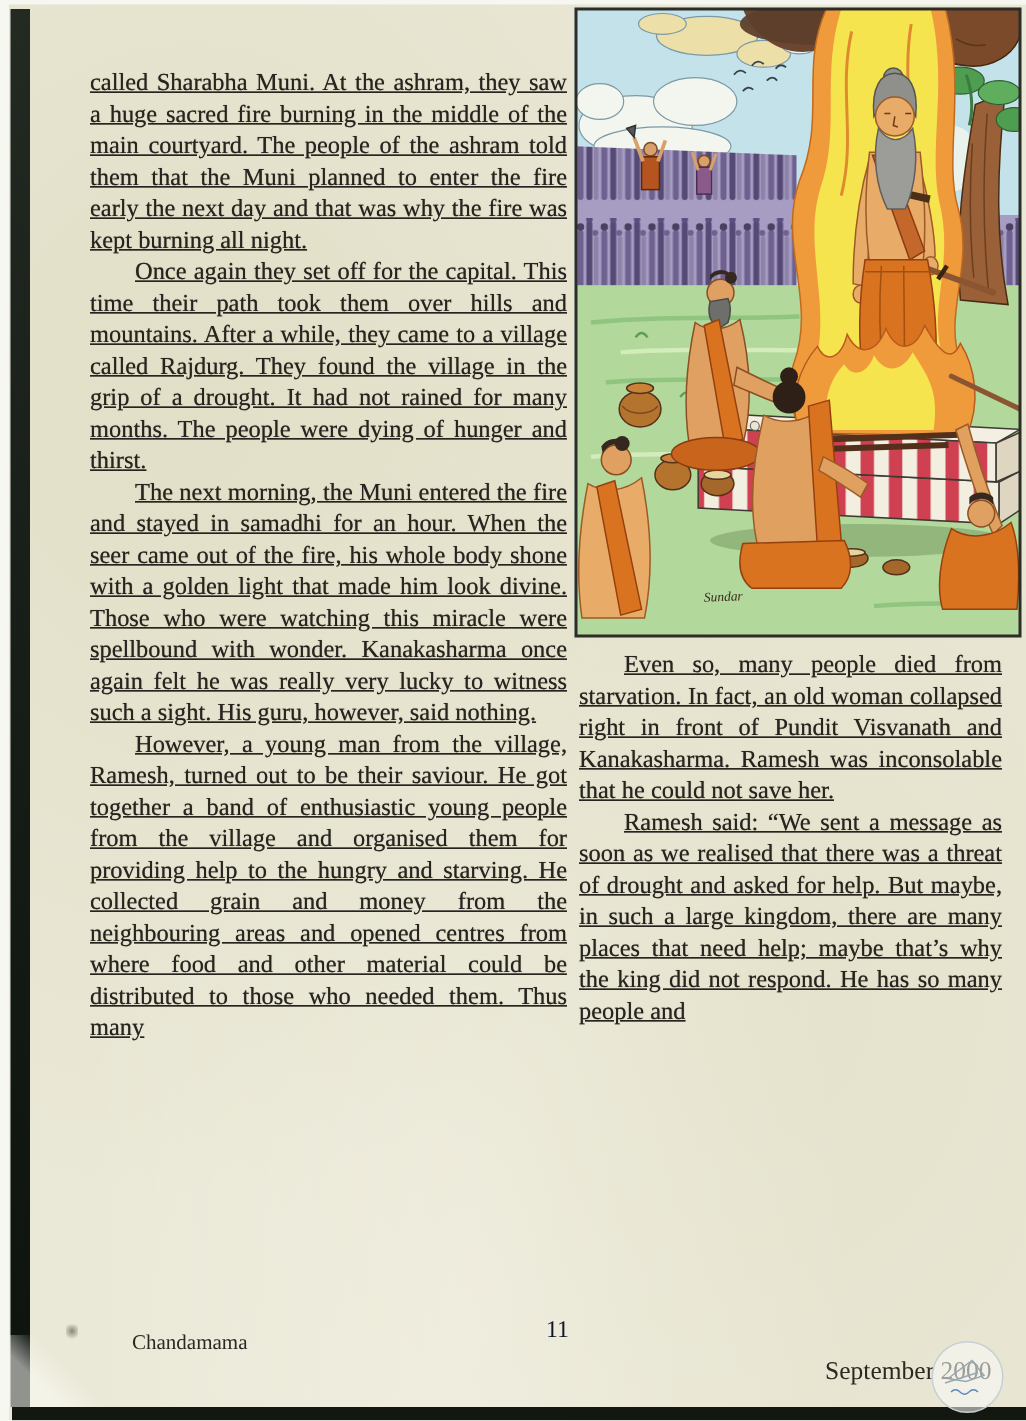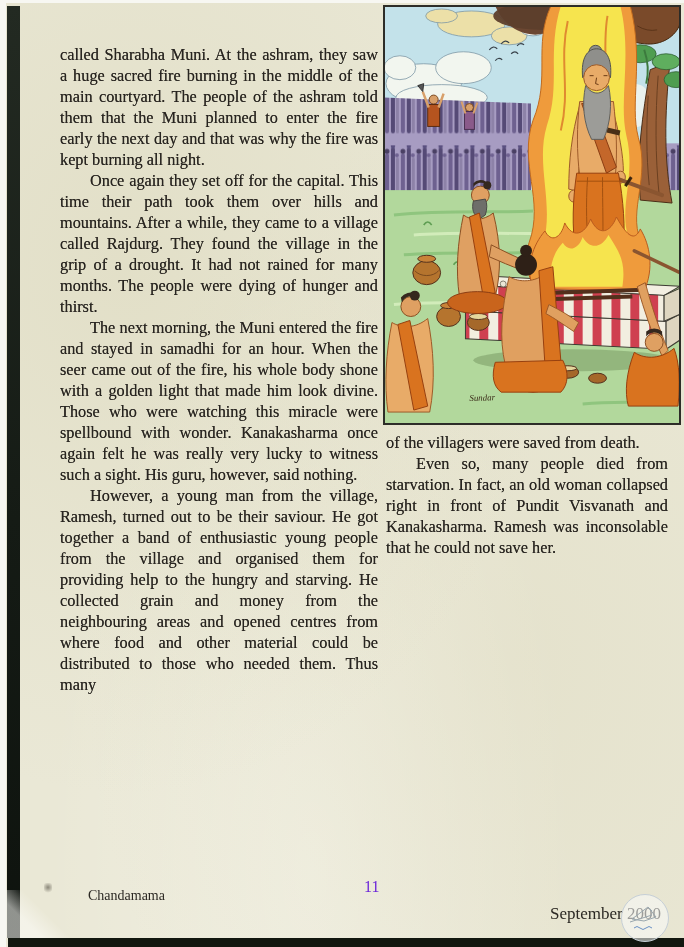--- a/index.html
+++ b/index.html
@@ -13,27 +13,27 @@
       #eae8d6;}
   .spine{position:absolute;left:7px;top:6px;width:13px;height:932px;
     background:linear-gradient(180deg,#232a22,#151b15 55%,#0e130e);}
   .bottom-strip{position:absolute;left:8px;bottom:0;width:676px;height:9px;background:#12170f;}
   .fold{position:absolute;left:6px;bottom:9px;width:70px;height:48px;
     background:linear-gradient(45deg, rgba(252,252,248,.55) 0 30%, transparent 55%);}
   .illustration{position:absolute;left:383px;top:5px;width:298px;height:420px;margin:0;
     border:1px solid #2e2e28;box-sizing:border-box;background:#c3e2ea;}
   .illustration svg{display:block;width:100%;height:100%;}
   .col{position:absolute;text-align:justify;color:#272420;
-       text-shadow:0 0 .5px rgba(45,40,32,.75);}
+       text-shadow:0 0 .5px rgba(45,40,32,.75);text-decoration:underline;}
   .col p{margin:0;}
   .col p.indent{text-indent:30px;}
   .col-left{left:60px;top:44px;width:318px;font-size:16.3px;line-height:21px;}
   .col-right{left:386px;top:432px;width:282px;font-size:16.3px;line-height:21px;}
   .footer-pub{position:absolute;left:88px;top:876px;font-size:14px;color:#2b2823;margin-top:12px;}
-  .footer-num{position:absolute;left:364px;top:878px;font-size:16px;color:#6d28d9;}
+  .footer-num{position:absolute;left:364px;top:878px;font-size:16px;color:#0f172a;}
   .footer-issue{position:absolute;right:23px;top:876px;font-size:17px;color:#2b2823;margin-top:28px;}
   .speck{position:absolute;left:44px;top:883px;width:8px;height:11px;
     background:radial-gradient(circle at 50% 40%, rgba(60,55,45,.55), transparent 70%);}
   .stamp{position:absolute;left:621px;top:894px;width:46px;height:46px;border-radius:50%;
     border:1px solid #c6cfd6;background:rgba(249,251,251,.55);}
   .stamp svg{display:block;width:100%;height:100%;}
 </style>
 </head>
 <body>
 
@@ -242,22 +242,22 @@
   </figure>
 
   <div class="col col-left">
     <p>called Sharabha Muni. At the ashram, they saw a huge sacred fire burning in the middle of the main courtyard. The people of the ashram told them that the Muni planned to enter the fire early the next day and that was why the fire was kept burning all night.</p>
     <p class="indent">Once again they set off for the capital. This time their path took them over hills and mountains. After a while, they came to a village called Rajdurg. They found the village in the grip of a drought. It had not rained for many months. The people were dying of hunger and thirst.</p>
     <p class="indent">The next morning, the Muni entered the fire and stayed in samadhi for an hour. When the seer came out of the fire, his whole body shone with a golden light that made him look divine. Those who were watching this miracle were spellbound with wonder. Kanakasharma once again felt he was really very lucky to witness such a sight. His guru, however, said nothing.</p>
     <p class="indent">However, a young man from the village, Ramesh, turned out to be their saviour. He got together a band of enthusiastic young people from the village and organised them for providing help to the hungry and starving. He collected grain and money from the neighbouring areas and opened centres from where food and other material could be distributed to those who needed them. Thus many</p>
   </div>
 
   <div class="col col-right">
-    <p>of the villagers were saved from death.</p>
     <p class="indent">Even so, many people died from starvation. In fact, an old woman collapsed right in front of Pundit Visvanath and Kanakasharma. Ramesh was inconsolable that he could not save her.</p>
+    <p class="indent">Ramesh said: “We sent a message as soon as we realised that there was a threat of drought and asked for help. But maybe, in such a large kingdom, there are many places that need help; maybe that’s why the king did not respond. He has so many people and</p>
   </div>
 
   <div class="footer-pub">Chandamama</div>
   <div class="footer-num">11</div>
   <div class="footer-issue">September 2000</div>
 
   <div class="speck"></div>
 
   <div class="stamp">
     <svg viewBox="0 0 46 46">

